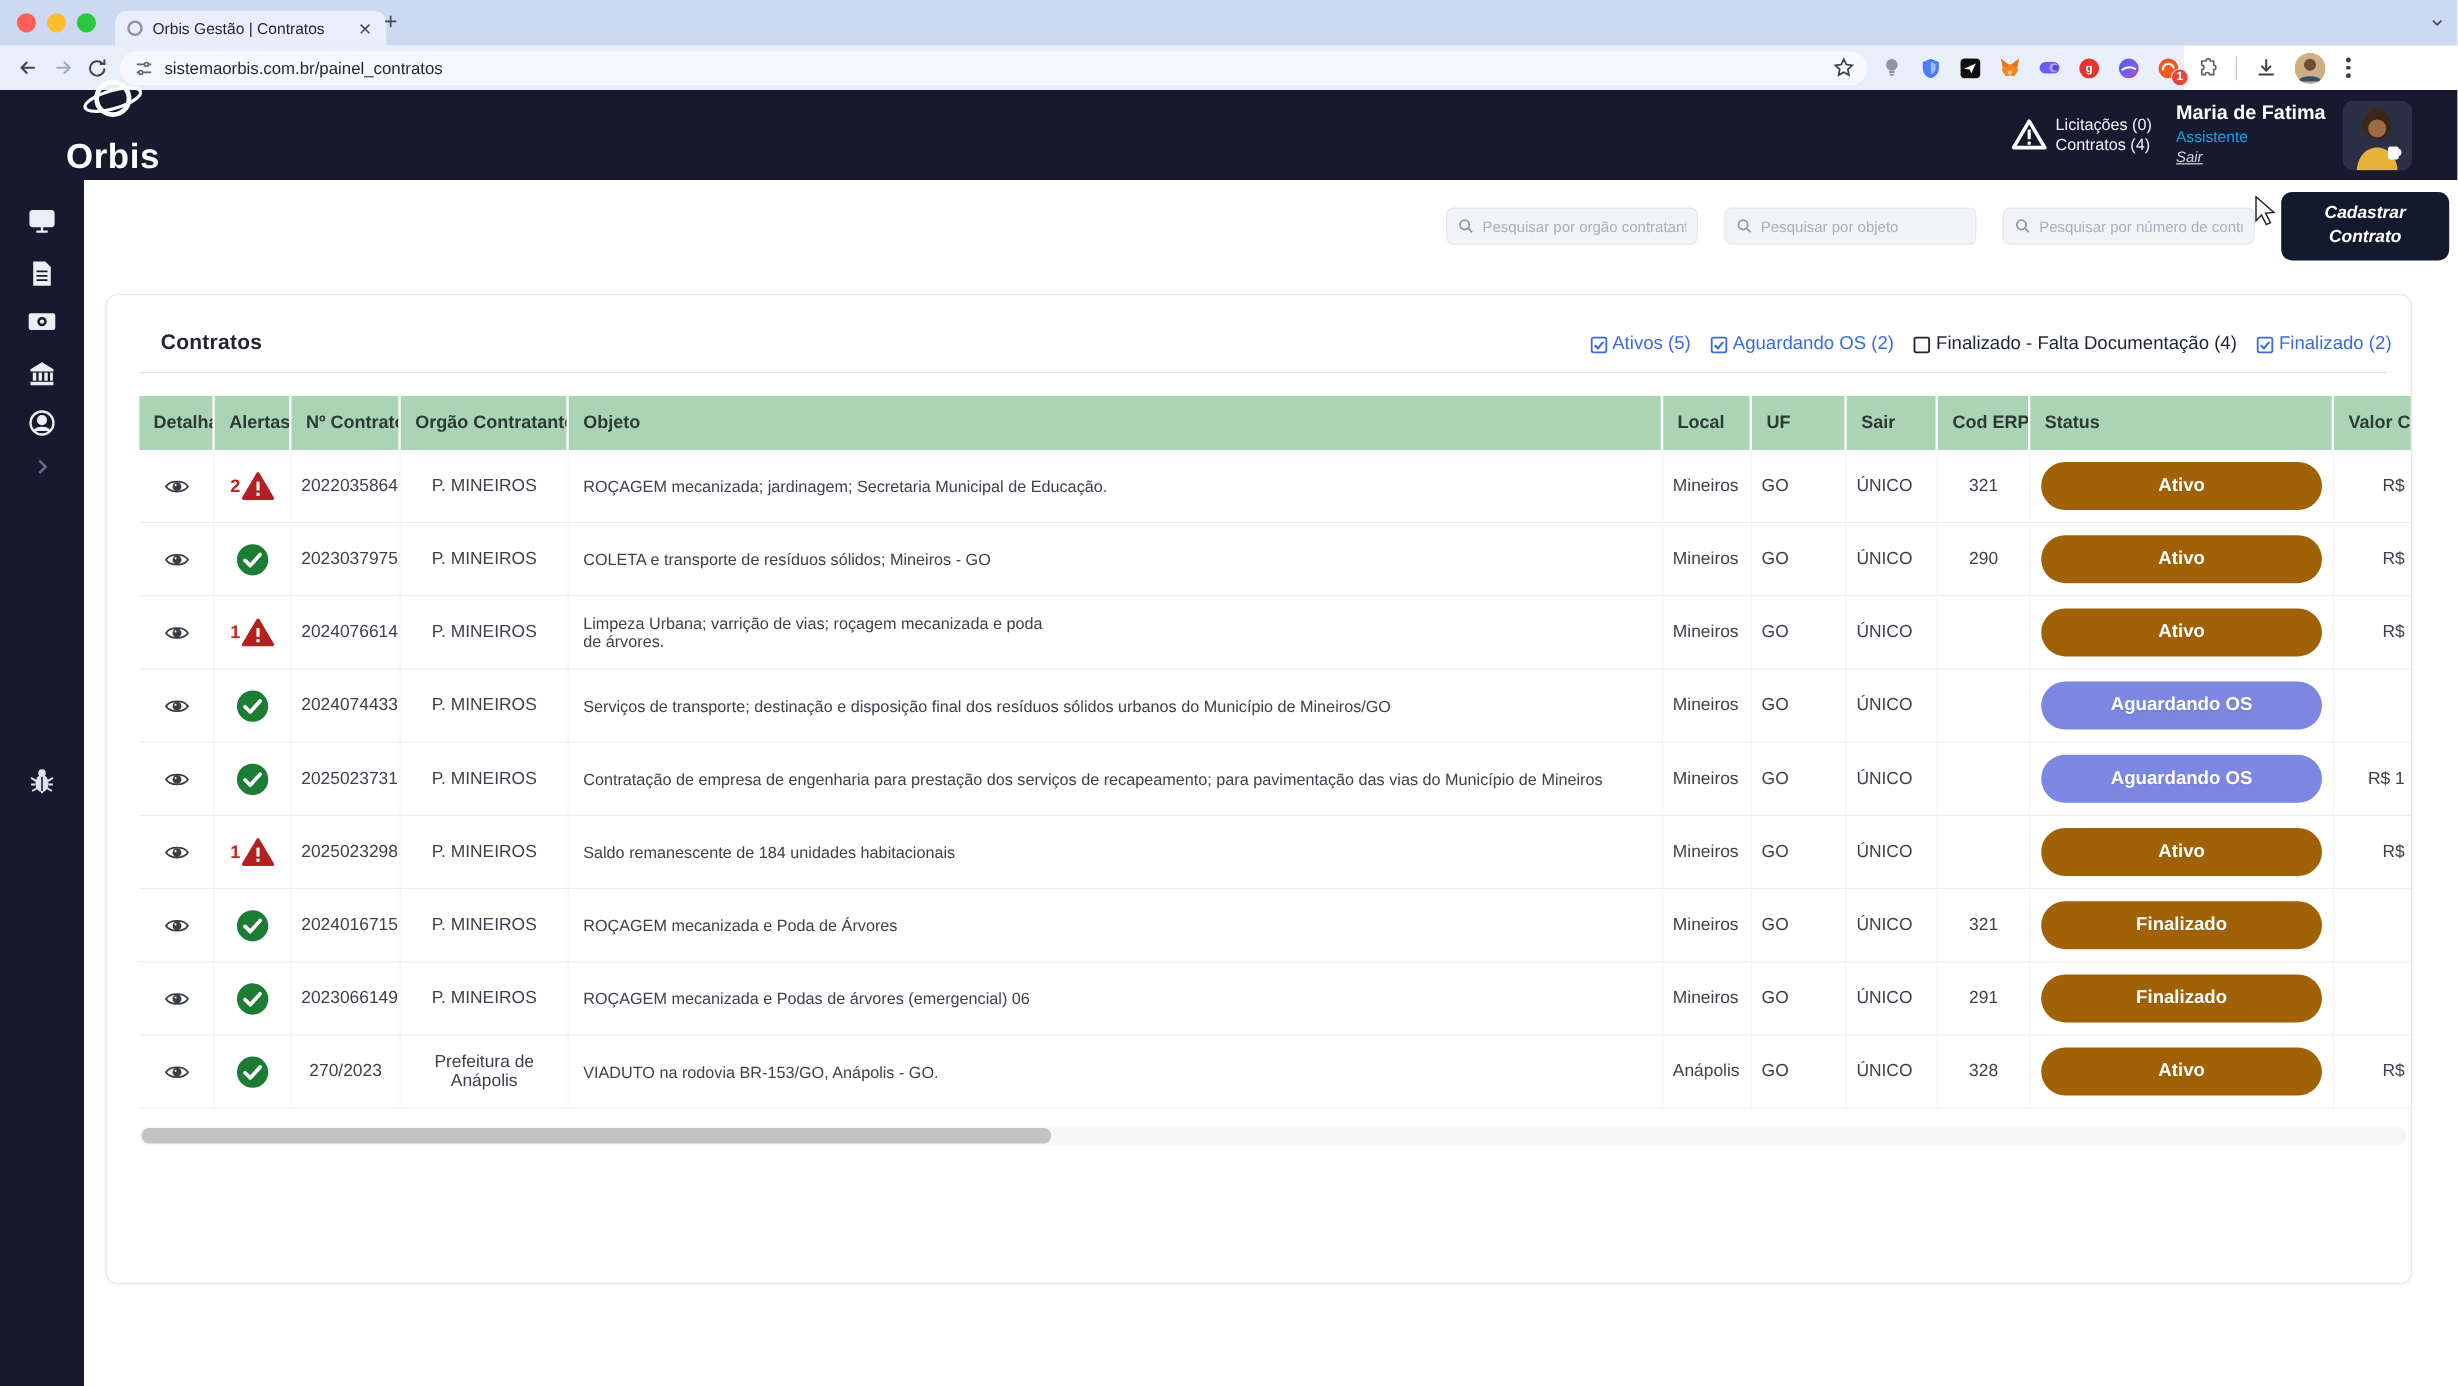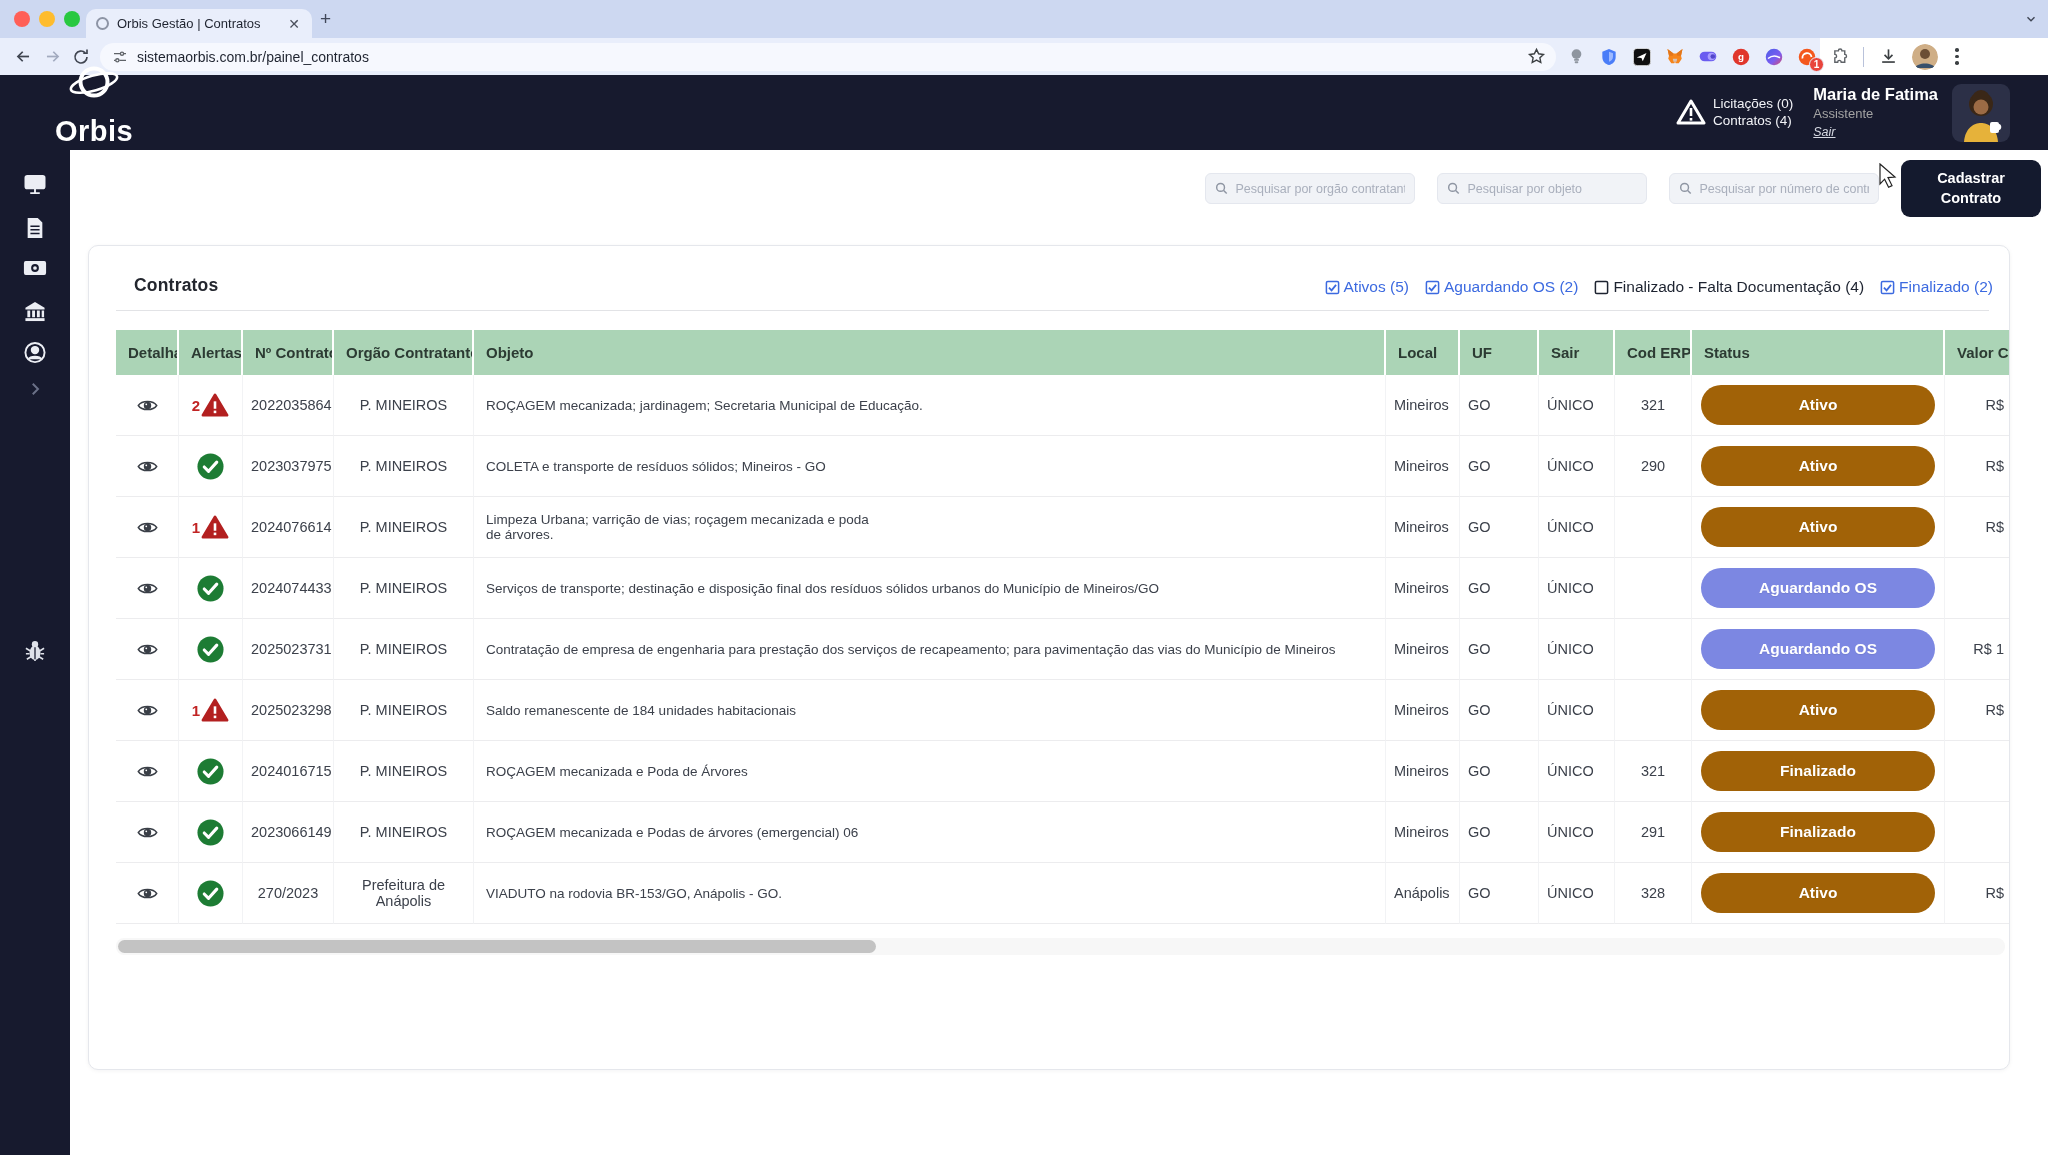--- a/index.html
+++ b/index.html
@@ -7,21 +7,21 @@
   body {
     font-family:"Liberation Sans", sans-serif;
     background:#fff; position:relative; overflow:hidden;
     -webkit-font-smoothing:antialiased;
   }
   
   .tabbar { position:absolute; top:0; left:0; width:2048px; height:38px; background:#cdd8f1; }
   .traffic { position:absolute; top:11px; left:14px; display:flex; gap:9px; }
   .traffic span { width:16px; height:16px; border-radius:50%; display:inline-block; }
   .tl-red{background:#ff5f57}.tl-yellow{background:#febc2e}.tl-green{background:#28c840}
-  .tab { position:absolute; left:86px; top:9px; width:226px; height:29px; background:#e9eefb;
+  .tab { position:absolute; left:96px; top:9px; width:226px; height:29px; background:#e9eefb;
          border-radius:10px 10px 0 0; display:flex; align-items:center; padding:0 10px; gap:8px; }
   .tab-fav { width:13px; height:13px; border:2px solid #8d94a5; border-radius:50%; flex:0 0 auto; }
   .tab-title { font-size:13px; color:#1f2430; white-space:nowrap; overflow:hidden; flex:1; }
   .tab-close { font-size:14px; color:#4a4f5c; line-height:1; padding:2px; cursor:default; }
   .newtab { position:absolute; left:320px; top:8px; font-size:19px; color:#41485a; }
   .tabbar-chevron { position:absolute; right:10px; top:12px; color:#3f4554; }
   .toolbar { position:absolute; top:38px; left:0; width:1820px; height:37px; background:#e9eefb;
              display:flex; align-items:center; padding:0 14px; gap:10px; }
   .navbtn { width:22px; height:22px; display:flex; align-items:center; justify-content:center; }
   .urlpill { height:28px; flex:0 0 1456px; background:#f6f8fe; border-radius:14px;
@@ -41,37 +41,37 @@
                display:flex; align-items:center; }
   .logo { display:flex; align-items:center; gap:10px; margin-left:55px;flex-direction:column; }
   .logo-text { color:#fff; line-height:1; }
   .logo-primary { font-size:29px; font-weight:800; letter-spacing:.5px; }
   .logo-secondary { font-size:18px; font-weight:700; letter-spacing:1.5px; margin-top:2px; }
   .hdr-right { margin-left:auto; display:flex; align-items:center; gap:14px; padding-right:38px; }
   .notif { display:flex; align-items:center; gap:7px; }
   .notif-lines { color:#f2f3f7; font-size:13.5px; line-height:1.25; }
   .userblock { color:#fff; line-height:1.2; margin-left:6px; }
   .user-name { font-size:16.5px; font-weight:800; }
-  .user-role { font-size:13px; color:#a3a3a3; margin-top:1px; }
+  .user-role { font-size:13px; color:#0ea5e9; margin-top:1px; }
   .user-logout { font-size:12.5px; color:#d6d9e2; font-style:italic; text-decoration:underline; display:inline-block; margin-top:2px; }
   .hdr-avatar { width:58px; height:58px; border-radius:9px; overflow:hidden; }
   
   .sidebar { position:absolute; top:150px; left:0; width:70px; height:1005px; background:#171a2e; }
   .side-ic { position:absolute; left:50%; transform:translateX(-50%); }
   
   .main { position:absolute; top:150px; left:70px; width:1978px; height:1005px; background:#fff; }
   .search-row { position:absolute; top:10px; right:7px; display:flex; align-items:center; gap:22px; }
   .searchbox { width:210px; height:31px; background:#f1f3f7; border:1px solid #e4e7ee; border-radius:6px;
                display:flex; align-items:center; padding:0 9px; gap:7px; }
   .searchbox input { border:none; outline:none; background:transparent; font-size:12.5px; color:#3c424e;
                      width:100%; font-family:"Liberation Sans",sans-serif; }
   .searchbox input::placeholder { color:#a9afbc; }
   .btn-register { width:140px; height:57px; background:#141a2e; color:#fff; border:none; border-radius:9px;
                   font-size:14.5px; font-weight:700; line-height:1.35; font-family:"Liberation Sans",sans-serif;
-                  padding:0 18px; text-align:center; }
+                  padding:0 18px; text-align:center;font-style:italic; }
   
   .card { position:absolute; left:18px; top:95px; width:1922px; height:825px; background:#fff;
           border:1px solid #e5e7ec; border-radius:10px; box-shadow:0 1px 4px rgba(20,25,45,.05); }
   .card-head { height:64px; display:flex; align-items:flex-end; justify-content:space-between;
                padding:0 16px 14px 45px; }
   .card-title { font-size:17.5px; font-weight:800; color:#23262e; letter-spacing:.2px; }
   .filters { display:flex; align-items:center; gap:16px; }
   .filter { display:flex; align-items:center; gap:4px; font-size:15.5px; color:#1d2330; cursor:default; }
   .filter.checked { color:#3c6ae0; }
   .divider { border-top:1px solid #e2e3e6; margin:0 20px 0 27px; }

